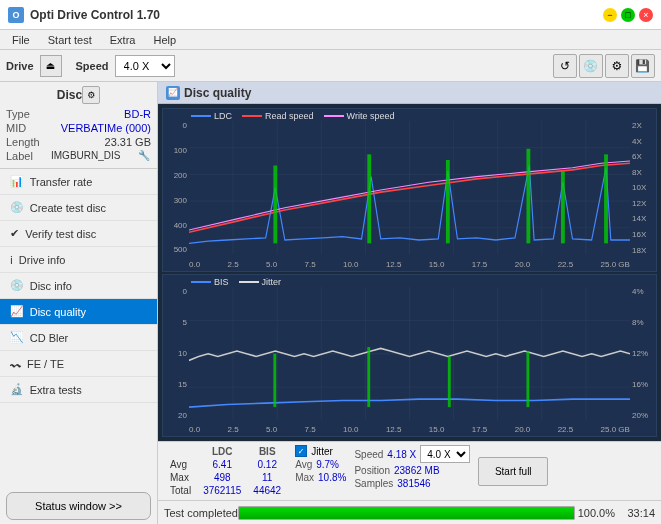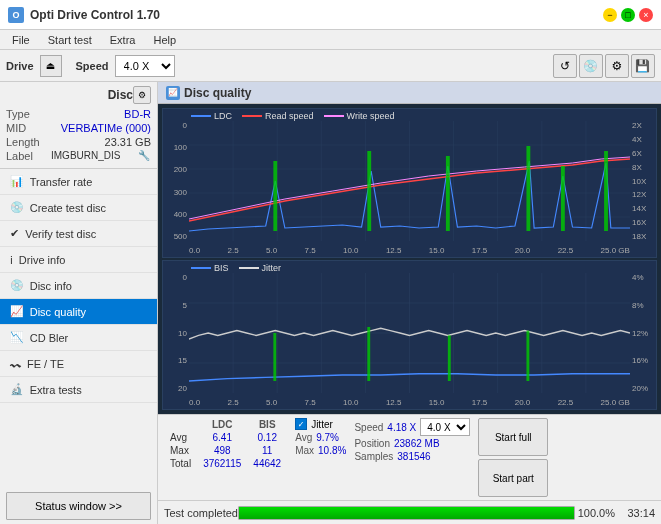--- a/index.html
+++ b/index.html
@@ -124,21 +124,21 @@
       display: flex;
       flex-direction: column;
     }
     .sidebar-disc-section {
       padding: 4px 6px;
       border-bottom: 1px solid #ccc;
     }
     .disc-header {
       display: flex;
       align-items: center;
-      justify-content: flex-end;
+      justify-content: center;
       margin-bottom: 4px;
     }
     .disc-title { font-size: 12px; font-weight: bold; color: #333; }
     .disc-icon-row { display: flex; gap: 2px; }
     .disc-prop { display: flex; justify-content: space-between; margin: 2px 0; }
     .disc-prop-label { color: #555; font-size: 11px; }
     .disc-prop-value { color: #0000cc; font-size: 11px; text-align: right; }
     .disc-prop-value.normal { color: #333; }
 
     .sidebar-nav { flex: 1; overflow-y: auto; }
@@ -152,21 +152,21 @@
       color: #333;
       border-bottom: 1px solid #e0e0e0;
       gap: 6px;
     }
     .nav-item.active { background: #0078d4; color: white; }
 
     .status-btn {
       height: 28px;
       background: #e8e8e8;
       border: 1px solid #aaa;
-      border-radius: 1px;
+      border-radius: 7px;
       margin: 4px 6px;
       cursor: pointer;
       font-size: 11px;
       display: flex; align-items: center; justify-content: center;
     }
 
     
     .content-area {
       flex: 1;
       background: #f0f0f0;
@@ -261,21 +261,21 @@
       width: 50px;
     }
 
     .action-btns {
       display: flex;
       flex-direction: column;
       gap: 3px;
       justify-content: center;
     }
     .action-btn {
-      height: 38px;
+      height: 29px;
       min-width: 70px;
       background: #e8e8e8;
       border: 1px solid #aaa;
       border-radius: 2px;
       font-size: 10px;
       cursor: pointer;
       padding: 0 6px;
     }
 
     
@@ -659,21 +659,20 @@
           <span class="speed-val">23862 MB</span>
         </div>
         <div class="speed-row">
           <span class="speed-key">Samples</span>
           <span class="speed-val">381546</span>
         </div>
       </div>
 
       <div class="action-btns">
         <button class="action-btn">Start full</button>
-        <button class="action-btn">Start part</button>
       </div>
     </div>
 
     <div class="status-bar">
       <span class="status-text">Test completed</span>
       <div class="progress-bar-container">
         <div class="progress-bar-fill" style="width:100%;"></div>
       </div>
       <span class="progress-pct">100.0%</span>
       <span class="time-text">33:14</span>

